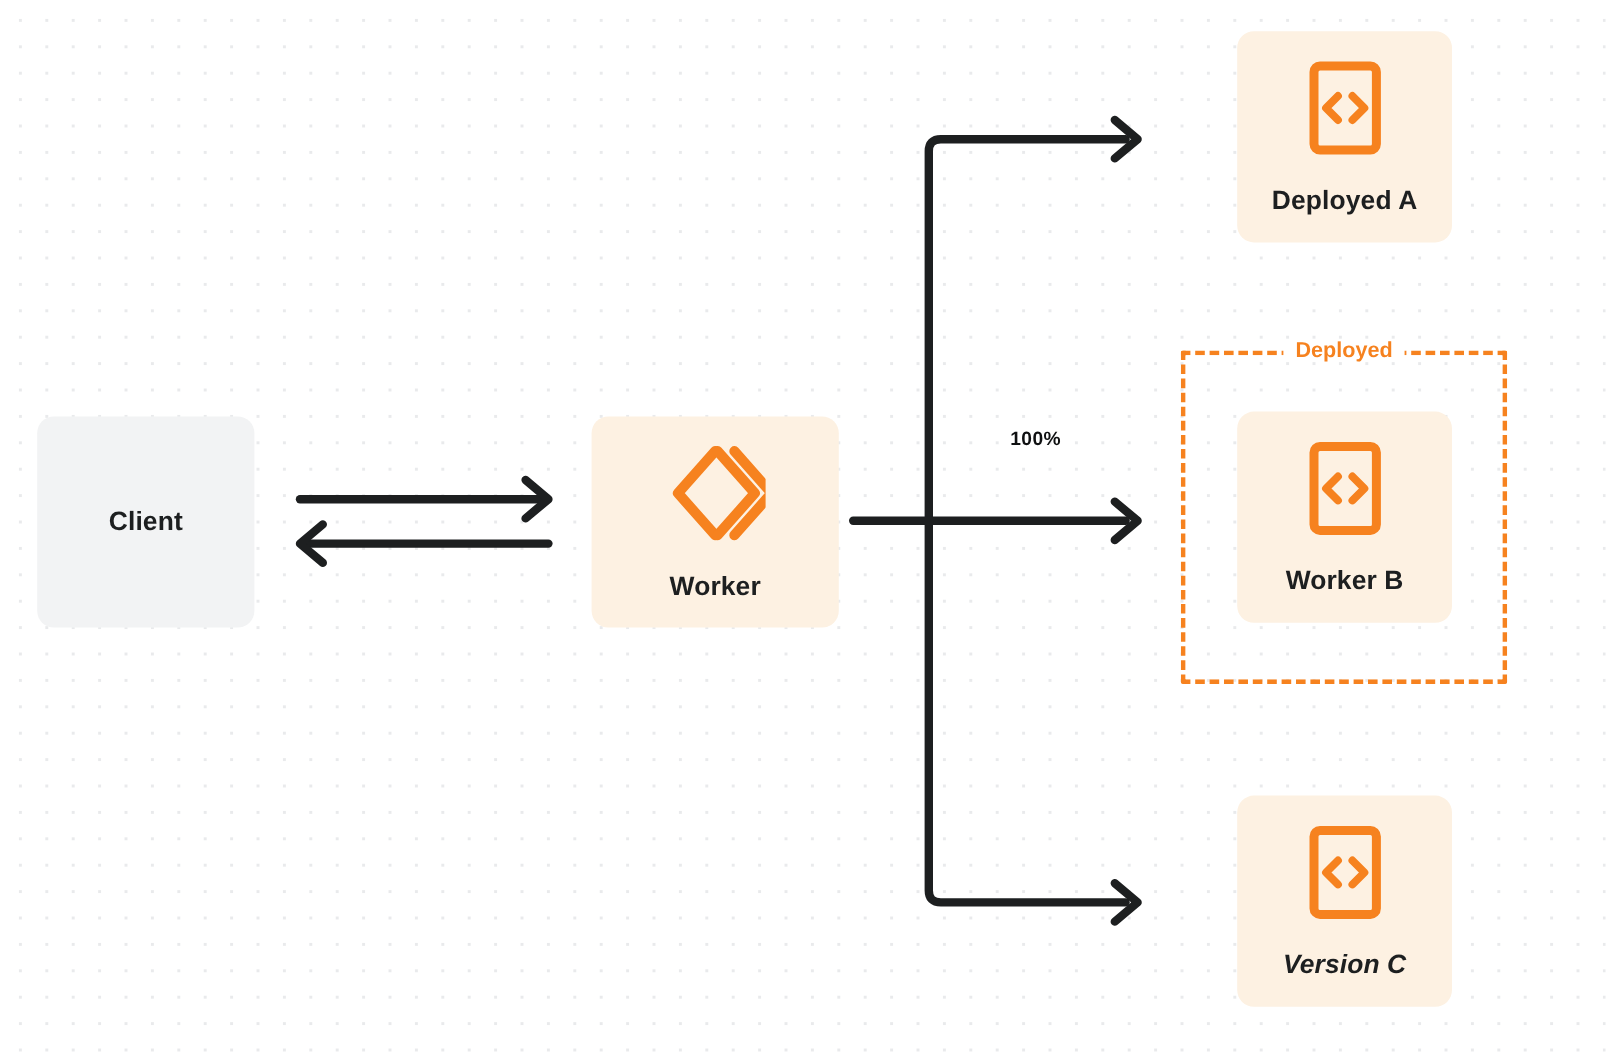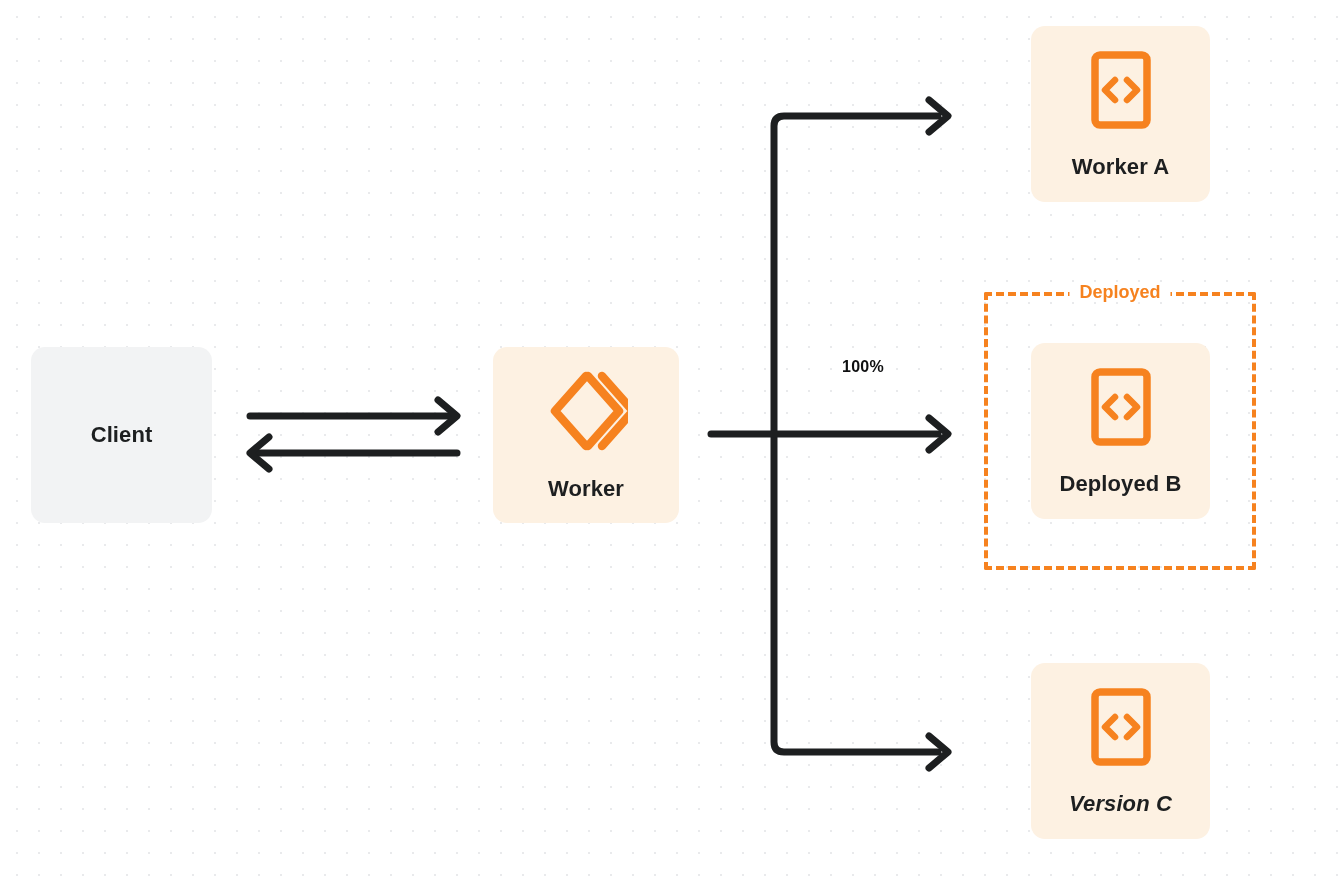--- a/index.html
+++ b/index.html
@@ -59,21 +59,21 @@
     top: 347px;
     width: 181px;
     height: 176px;
     background-color: #f2f3f4;
   }
 
   
   #worker-node {
     left: 493px;
     top: 347px;
-    width: 186px;
+    width: 206px;
     height: 176px;
     background-color: #fdf1e2;
   }
   #worker-node .node-label {
     margin-top: 26px;
   }
 
   
   .version-node {
     width: 179px;
@@ -193,32 +193,32 @@
   </div>
 
   <div class="node version-node" id="version-a-node">
     <span class="icon-wrap">
       <svg width="62" height="80" viewBox="0 0 62 80" xmlns="http://www.w3.org/2000/svg">
         <rect x="5" y="5" width="52" height="70" rx="5" ry="5" fill="none" stroke="#f6821f" stroke-width="7.5"></rect>
         <path d="M 25 30 L 15 40 L 25 50" fill="none" stroke="#f6821f" stroke-width="6.5" stroke-linecap="round" stroke-linejoin="round"></path>
         <path d="M 37 30 L 47 40 L 37 50" fill="none" stroke="#f6821f" stroke-width="6.5" stroke-linecap="round" stroke-linejoin="round"></path>
       </svg>
     </span>
-    <span class="node-label">Worker A</span>
+    <span class="node-label">Deployed A</span>
   </div>
 
   <div class="node version-node" id="version-b-node">
     <span class="icon-wrap">
       <svg width="62" height="80" viewBox="0 0 62 80" xmlns="http://www.w3.org/2000/svg">
         <rect x="5" y="5" width="52" height="70" rx="5" ry="5" fill="none" stroke="#f6821f" stroke-width="7.5"></rect>
         <path d="M 25 30 L 15 40 L 25 50" fill="none" stroke="#f6821f" stroke-width="6.5" stroke-linecap="round" stroke-linejoin="round"></path>
         <path d="M 37 30 L 47 40 L 37 50" fill="none" stroke="#f6821f" stroke-width="6.5" stroke-linecap="round" stroke-linejoin="round"></path>
       </svg>
     </span>
-    <span class="node-label">Deployed B</span>
+    <span class="node-label">Worker B</span>
   </div>
 
   <div class="node version-node" id="version-c-node">
     <span class="icon-wrap">
       <svg width="62" height="80" viewBox="0 0 62 80" xmlns="http://www.w3.org/2000/svg">
         <rect x="5" y="5" width="52" height="70" rx="5" ry="5" fill="none" stroke="#f6821f" stroke-width="7.5"></rect>
         <path d="M 25 30 L 15 40 L 25 50" fill="none" stroke="#f6821f" stroke-width="6.5" stroke-linecap="round" stroke-linejoin="round"></path>
         <path d="M 37 30 L 47 40 L 37 50" fill="none" stroke="#f6821f" stroke-width="6.5" stroke-linecap="round" stroke-linejoin="round"></path>
       </svg>
     </span>

